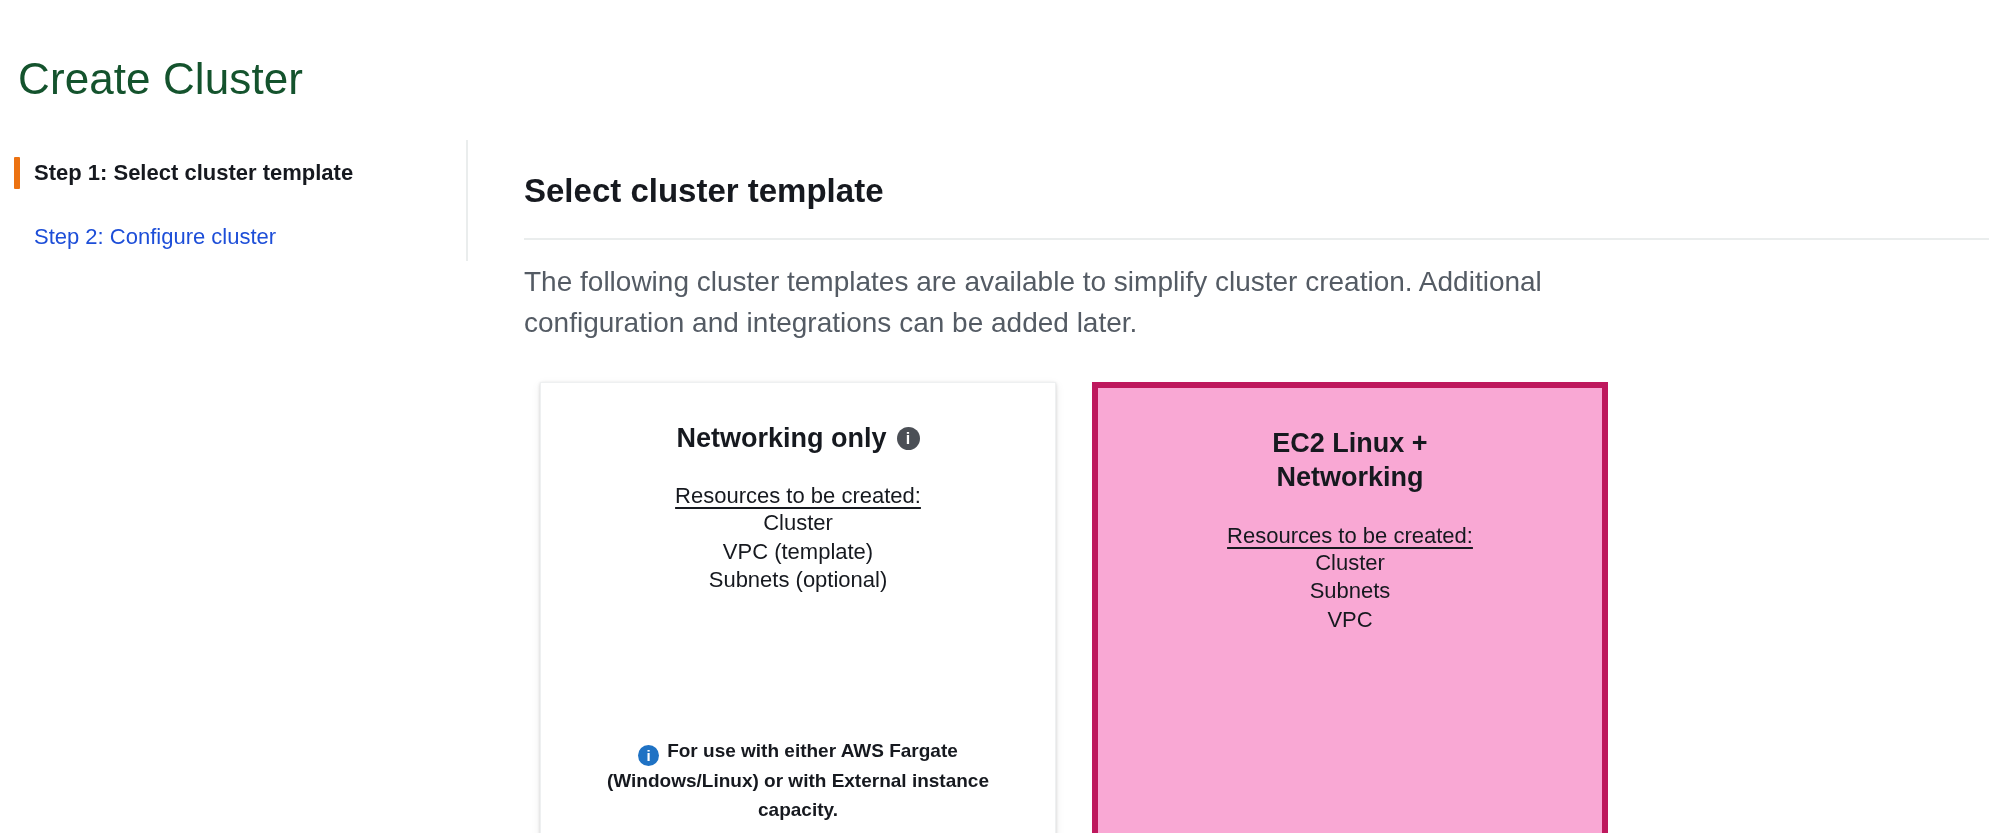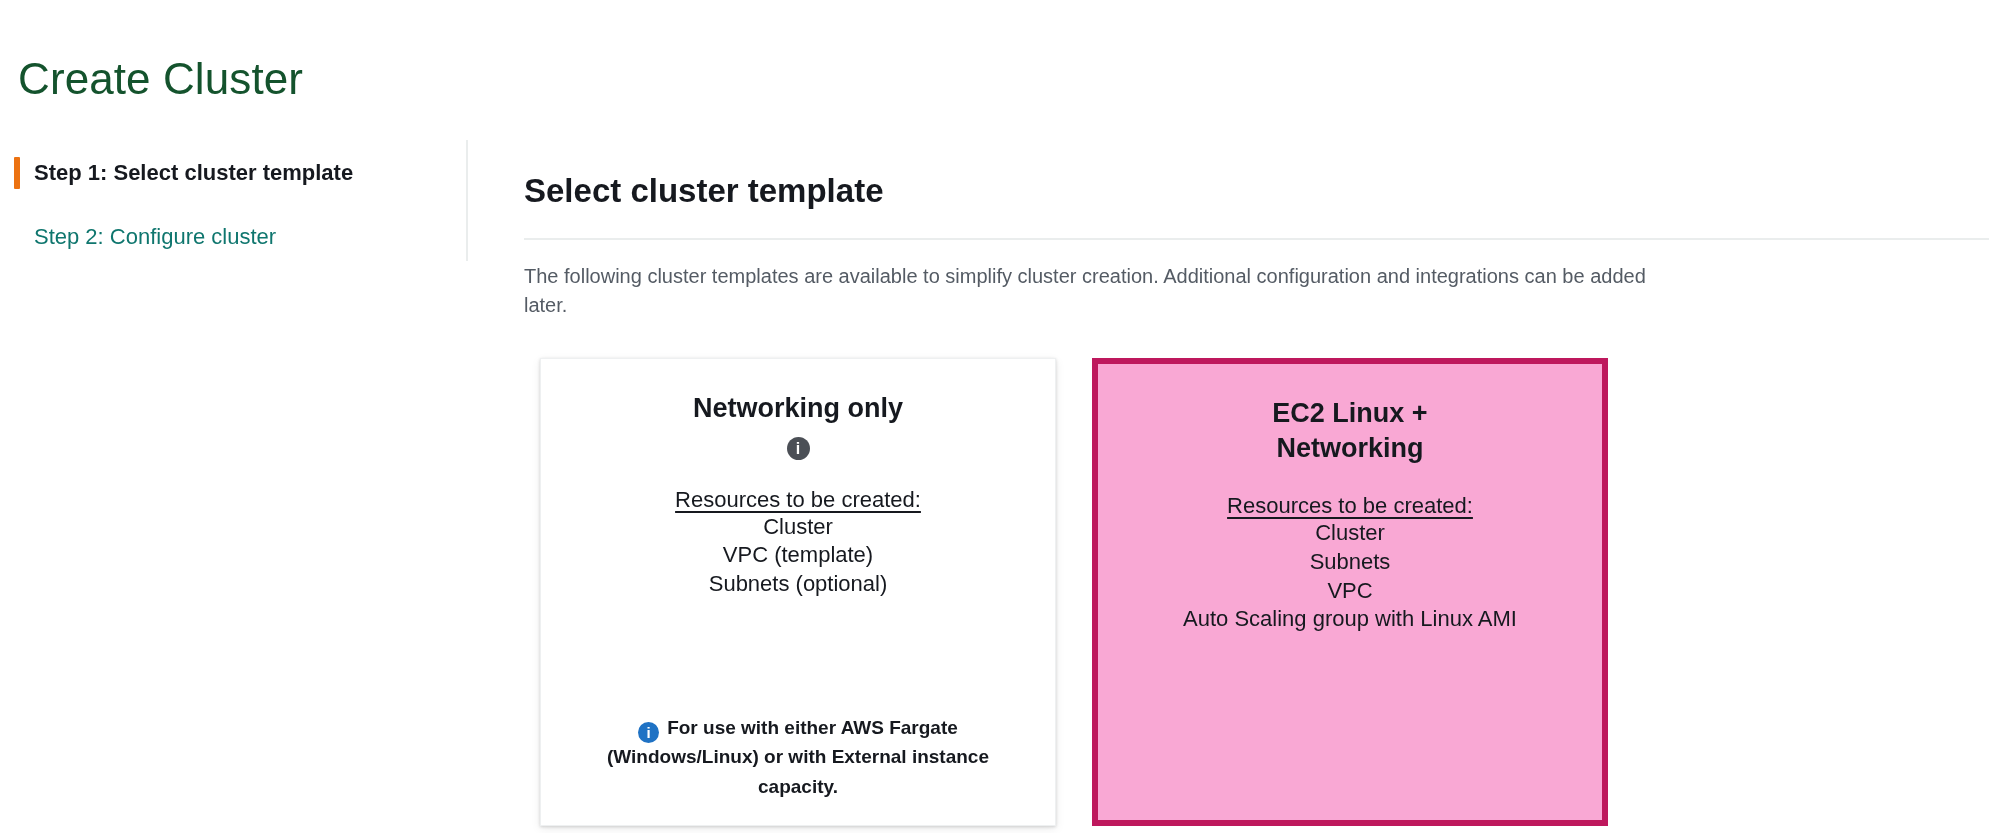--- a/index.html
+++ b/index.html
@@ -54,21 +54,21 @@
     padding: 10px 0 10px 34px;
     font-size: 22px;
     line-height: 1.35;
     white-space: nowrap;
   }
   .step.active {
     font-weight: 700;
     color: #16191f;
   }
   .step.inactive {
-    color: #0f766e;
+    color: #1d4ed8;
     font-weight: 400;
     margin-top: 14px;
   }
   .step-marker {
     position: absolute;
     left: 14px;
     top: 9px;
     width: 6px;
     height: 32px;
     background: #ec7211;
@@ -90,21 +90,21 @@
     padding-top: 4px;
     white-space: nowrap;
   }
   .divider {
     height: 2px;
     background: #eaeded;
     margin: 20px 0 0 0;
     width: calc(100% - 10px);
   }
   .intro {
-    font-size: 20px;
+    font-size: 28px;
     line-height: 1.45;
     color: #545b64;
     margin-top: 22px;
     max-width: 1130px;
   }
 
   
   .cards {
     display: flex;
     gap: 36px;
@@ -128,27 +128,26 @@
   .card.selected {
     background: #f9a8d4;
     border: 6px solid #be185d;
     box-shadow: none;
   }
   .card-title {
     font-size: 27px;
     font-weight: 700;
     color: #16191f;
     line-height: 1.28;
-    margin: 2px 0 0 0;
+    margin: 8px 0 0 0;
     display: flex;
     align-items: center;
     justify-content: center;
     gap: 10px;
     flex-wrap: wrap;
-    flex-direction: column;
   }
   .card-title-text { white-space: pre-line; }
 
   .info-icon {
     display: inline-block;
     width: 23px;
     height: 23px;
     border-radius: 50%;
     background: #4b4f56;
     color: #ffffff;
@@ -234,18 +233,17 @@
 
       <div class="card selected">
         <div class="card-title">
           <span class="card-title-text">EC2 Linux +
 Networking</span>
         </div>
         <div class="resources-label">Resources to be created:</div>
         <div class="resource-item">Cluster</div>
         <div class="resource-item">Subnets</div>
         <div class="resource-item">VPC</div>
-        <div class="resource-item">Auto Scaling group with Linux AMI</div>
       </div>
 
     </div>
   </section>
 </div>
 
 </body></html>

